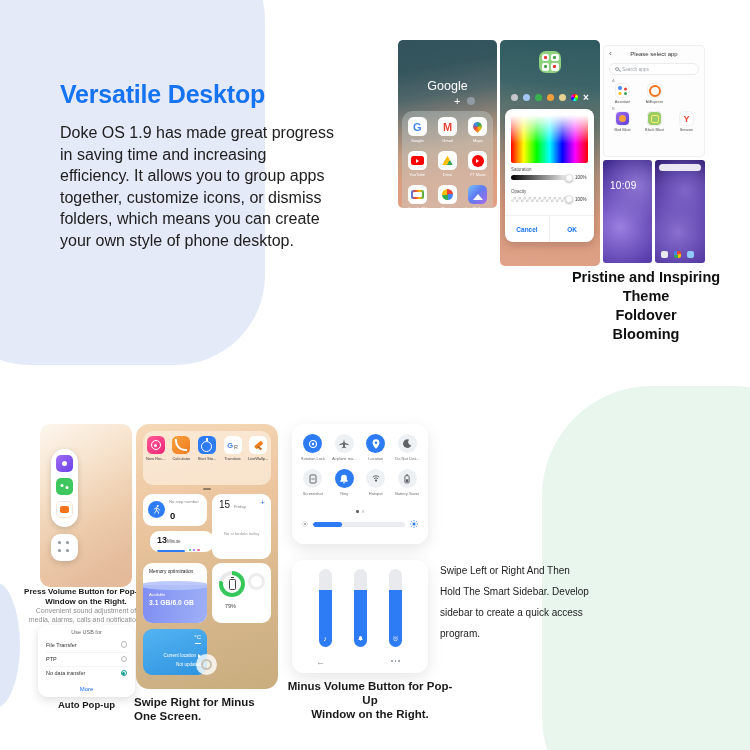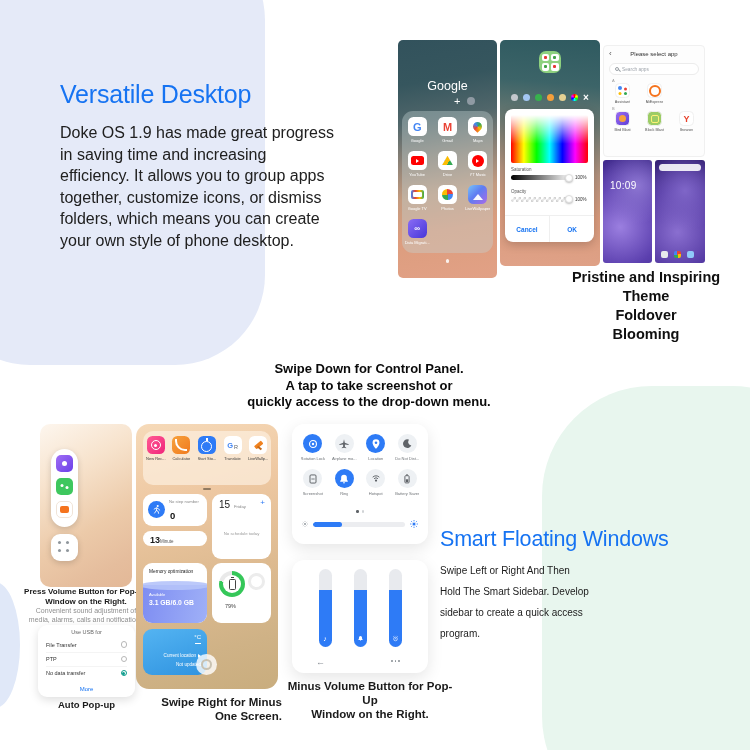--- a/index.html
+++ b/index.html
@@ -6,35 +6,35 @@
   .canvas{position:relative;width:750px;height:750px;overflow:hidden;background:#fff;
     font-family:"Liberation Sans","DejaVu Sans",sans-serif;color:#1a1a1a}
   .canvas *{box-sizing:border-box}
 
   
   .blob-a{position:absolute;left:-60px;top:-70px;width:325px;height:435px;background:#e5eaf8;border-radius:90px}
   .blob-b{position:absolute;left:-30px;top:582px;width:50px;height:126px;background:#e0e8f8;border-radius:50%}
   .blob-c{position:absolute;left:542px;top:386px;width:300px;height:440px;background:#e8f6ee;border-radius:110px}
 
   
-  .h-blue{position:absolute;font-weight:normal;color:var(--accent_blue,#1673f2);letter-spacing:-.2px}
+  .h-blue{position:absolute;font-weight:bold;color:var(--accent_blue,#1673f2);letter-spacing:-.2px}
   #vh{left:60px;top:80px;font-size:25px}
   #vb{position:absolute;left:60px;top:122px;font-size:16px;line-height:21.5px;color:#202020;white-space:pre-line}
   #tc{position:absolute;left:540px;top:268px;width:212px;text-align:center;font-size:14.5px;line-height:19px;font-weight:bold;color:#101010;white-space:pre-line}
   #cc{position:absolute;left:228px;top:361px;width:282px;text-align:center;font-weight:bold;font-size:13px;line-height:16.5px;color:#0a0a0a;white-space:pre-line}
   #sh{left:440px;top:527px;font-size:21.5px}
   #sb{position:absolute;left:440px;top:560px;font-size:10px;line-height:21px;color:#1b1b1b;white-space:pre-line}
-  #mcap{position:absolute;left:134px;top:695px;width:148px;text-align:right;font-size:11.5px;font-weight:bold;line-height:14px;white-space:pre-line}
+  #mcap{position:absolute;left:134px;top:695px;width:148px;text-align:left;font-size:11.5px;font-weight:bold;line-height:14px;white-space:pre-line}
   #vcap{position:absolute;left:282px;top:679px;width:176px;text-align:center;font-size:11.5px;font-weight:bold;line-height:14px;white-space:pre-line}
   #pb{position:absolute;left:24px;top:587px;width:124px;text-align:center;font-size:8px;font-weight:bold;line-height:9.5px;white-space:pre-line}
   #ps{position:absolute;left:24px;top:607px;width:124px;text-align:center;font-size:7px;color:#8f8f8f;line-height:8.5px;white-space:pre-line}
   #ap{position:absolute;left:38px;top:699px;width:97px;text-align:center;font-size:9.5px;font-weight:bold}
 
   
-  #p1{position:absolute;left:398px;top:40px;width:99px;height:238px;border-radius:5px;overflow:hidden;
+  #p1{position:absolute;left:398px;top:40px;width:99px;height:168px;border-radius:5px;overflow:hidden;
     background:linear-gradient(170deg,#32525c 0%,#36565e 18%,#50666a 33%,#8c8277 48%,#c39b80 63%,#dc9d7e 78%,#e2a186 100%)}
   .p1t{position:absolute;top:39px;width:100%;text-align:center;color:#fff;font-size:12.5px}
   .p1ctrl{position:absolute;top:56px;left:56px;display:flex;gap:7px;align-items:center;height:10px}
   .p1plus{color:#fff;font-size:11px;line-height:10px}
   .p1dot{width:8px;height:8px;border-radius:50%;background:#8f9aa3}
   .fgrid{position:absolute;left:4px;top:71px;width:91px;height:142px;background:rgba(198,212,213,.38);
     border-radius:11px;display:grid;grid-template-columns:repeat(3,1fr);padding-top:6px;align-content:start}
   .fapp{display:flex;flex-direction:column;align-items:center;height:34px}
   .fico{width:19px;height:19px;background:#fff;border-radius:5.5px;display:flex;align-items:center;justify-content:center;position:relative;overflow:hidden;flex:none}
   .flab{font-size:4px;color:#fff;margin-top:1.5px;max-width:27px;overflow:hidden;white-space:nowrap}
@@ -161,21 +161,21 @@
   .wcard{position:absolute;background:#fff;border-radius:9px;overflow:hidden}
   #wsteps{left:7px;top:70px;width:64px;height:32px}
   .stc{position:absolute;left:5px;top:7px;width:17px;height:17px;border-radius:50%;background:#2e7bf6;display:flex;align-items:center;justify-content:center}
   .stt{position:absolute;left:26px;top:5px;width:34px;font-size:4.2px;line-height:5px;color:#8a8a8a}
   .stv{position:absolute;left:27px;top:16px;font-size:9.5px;font-weight:bold;color:#111}
   #wcal{left:76px;top:70px;width:59px;height:65px}
   .cday{position:absolute;left:7px;top:5px;font-size:10px;font-weight:normal}
   .cwk{position:absolute;left:22px;top:10px;font-size:4.3px;color:#888}
   .cplus{position:absolute;right:6px;top:4px;font-size:8px;color:#2e7bf6}
   .cemp{position:absolute;top:37px;width:100%;text-align:center;font-size:4.3px;color:#9a9a9a}
-  #wmin{left:7px;top:107px;width:64px;height:15px}
+  #wmin{left:14px;top:107px;width:64px;height:21px}
   .mnv{position:absolute;left:7px;top:4px;font-size:9px;font-weight:bold}
   .mnu{position:absolute;left:17px;top:8px;font-size:4.5px;color:#555}
   .mnbar{position:absolute;left:7px;top:18.5px;width:28px;height:2.4px;border-radius:1.2px;background:#2e7bf6}
   .mndots{position:absolute;left:39px;top:18px;display:flex;gap:2px}
   .mndots i{width:2.2px;height:2.2px;border-radius:50%;display:block}
   .md1{background:#3cb96a}.md2{background:#8e5cf0}.md3{background:#f06292}
   #wmem{left:7px;top:139px;width:64px;height:60px}
   .memt{position:absolute;left:6px;top:6px;font-size:4.8px;color:#222}
   .memb{position:absolute;left:0;right:0;bottom:0;height:38px;background:linear-gradient(100deg,#7e8df2,#9fb0f7)}
   .memb::before{content:"";position:absolute;top:-4px;left:-4px;right:-4px;height:9px;background:#b5c3fa;border-radius:50%;opacity:.9}
@@ -376,23 +376,20 @@
       <i class="t2i t2a"></i>
       <i class="t2i t2b"></i>
       <i class="t2i t2c"></i>
     </span>
   </div>
 
   <div id="tc">Pristine and Inspiring
 Theme
 Foldover
 Blooming</div>
-  <div id="cc">Swipe Down for Control Panel.
-A tap to take screenshot or
-quickly access to the drop-down menu.</div>
 
   <div id="psb">
     <div class="sbp">
       <span class="sbi sb1"></span>
       <span class="sbi sb2"></span>
       <span class="sbi sb3"></span>
     </div>
     <div class="sbg">
         <i></i>
         <i></i>
@@ -637,19 +634,18 @@
     <span class="vmore">
         <i></i>
         <i></i>
         <i></i>
       </span>
   </div>
 
   <div id="vcap">Minus Volume Button for Pop-Up
 Window on the Right.</div>
 
-  <div id="sh" class="h-blue">Smart Floating Windows</div>
   <div id="sb">Swipe Left or Right And Then
 Hold The Smart Sidebar. Develop
 sidebar to create a quick access
 program.</div>
 
 </div>
 
 </body></html>

